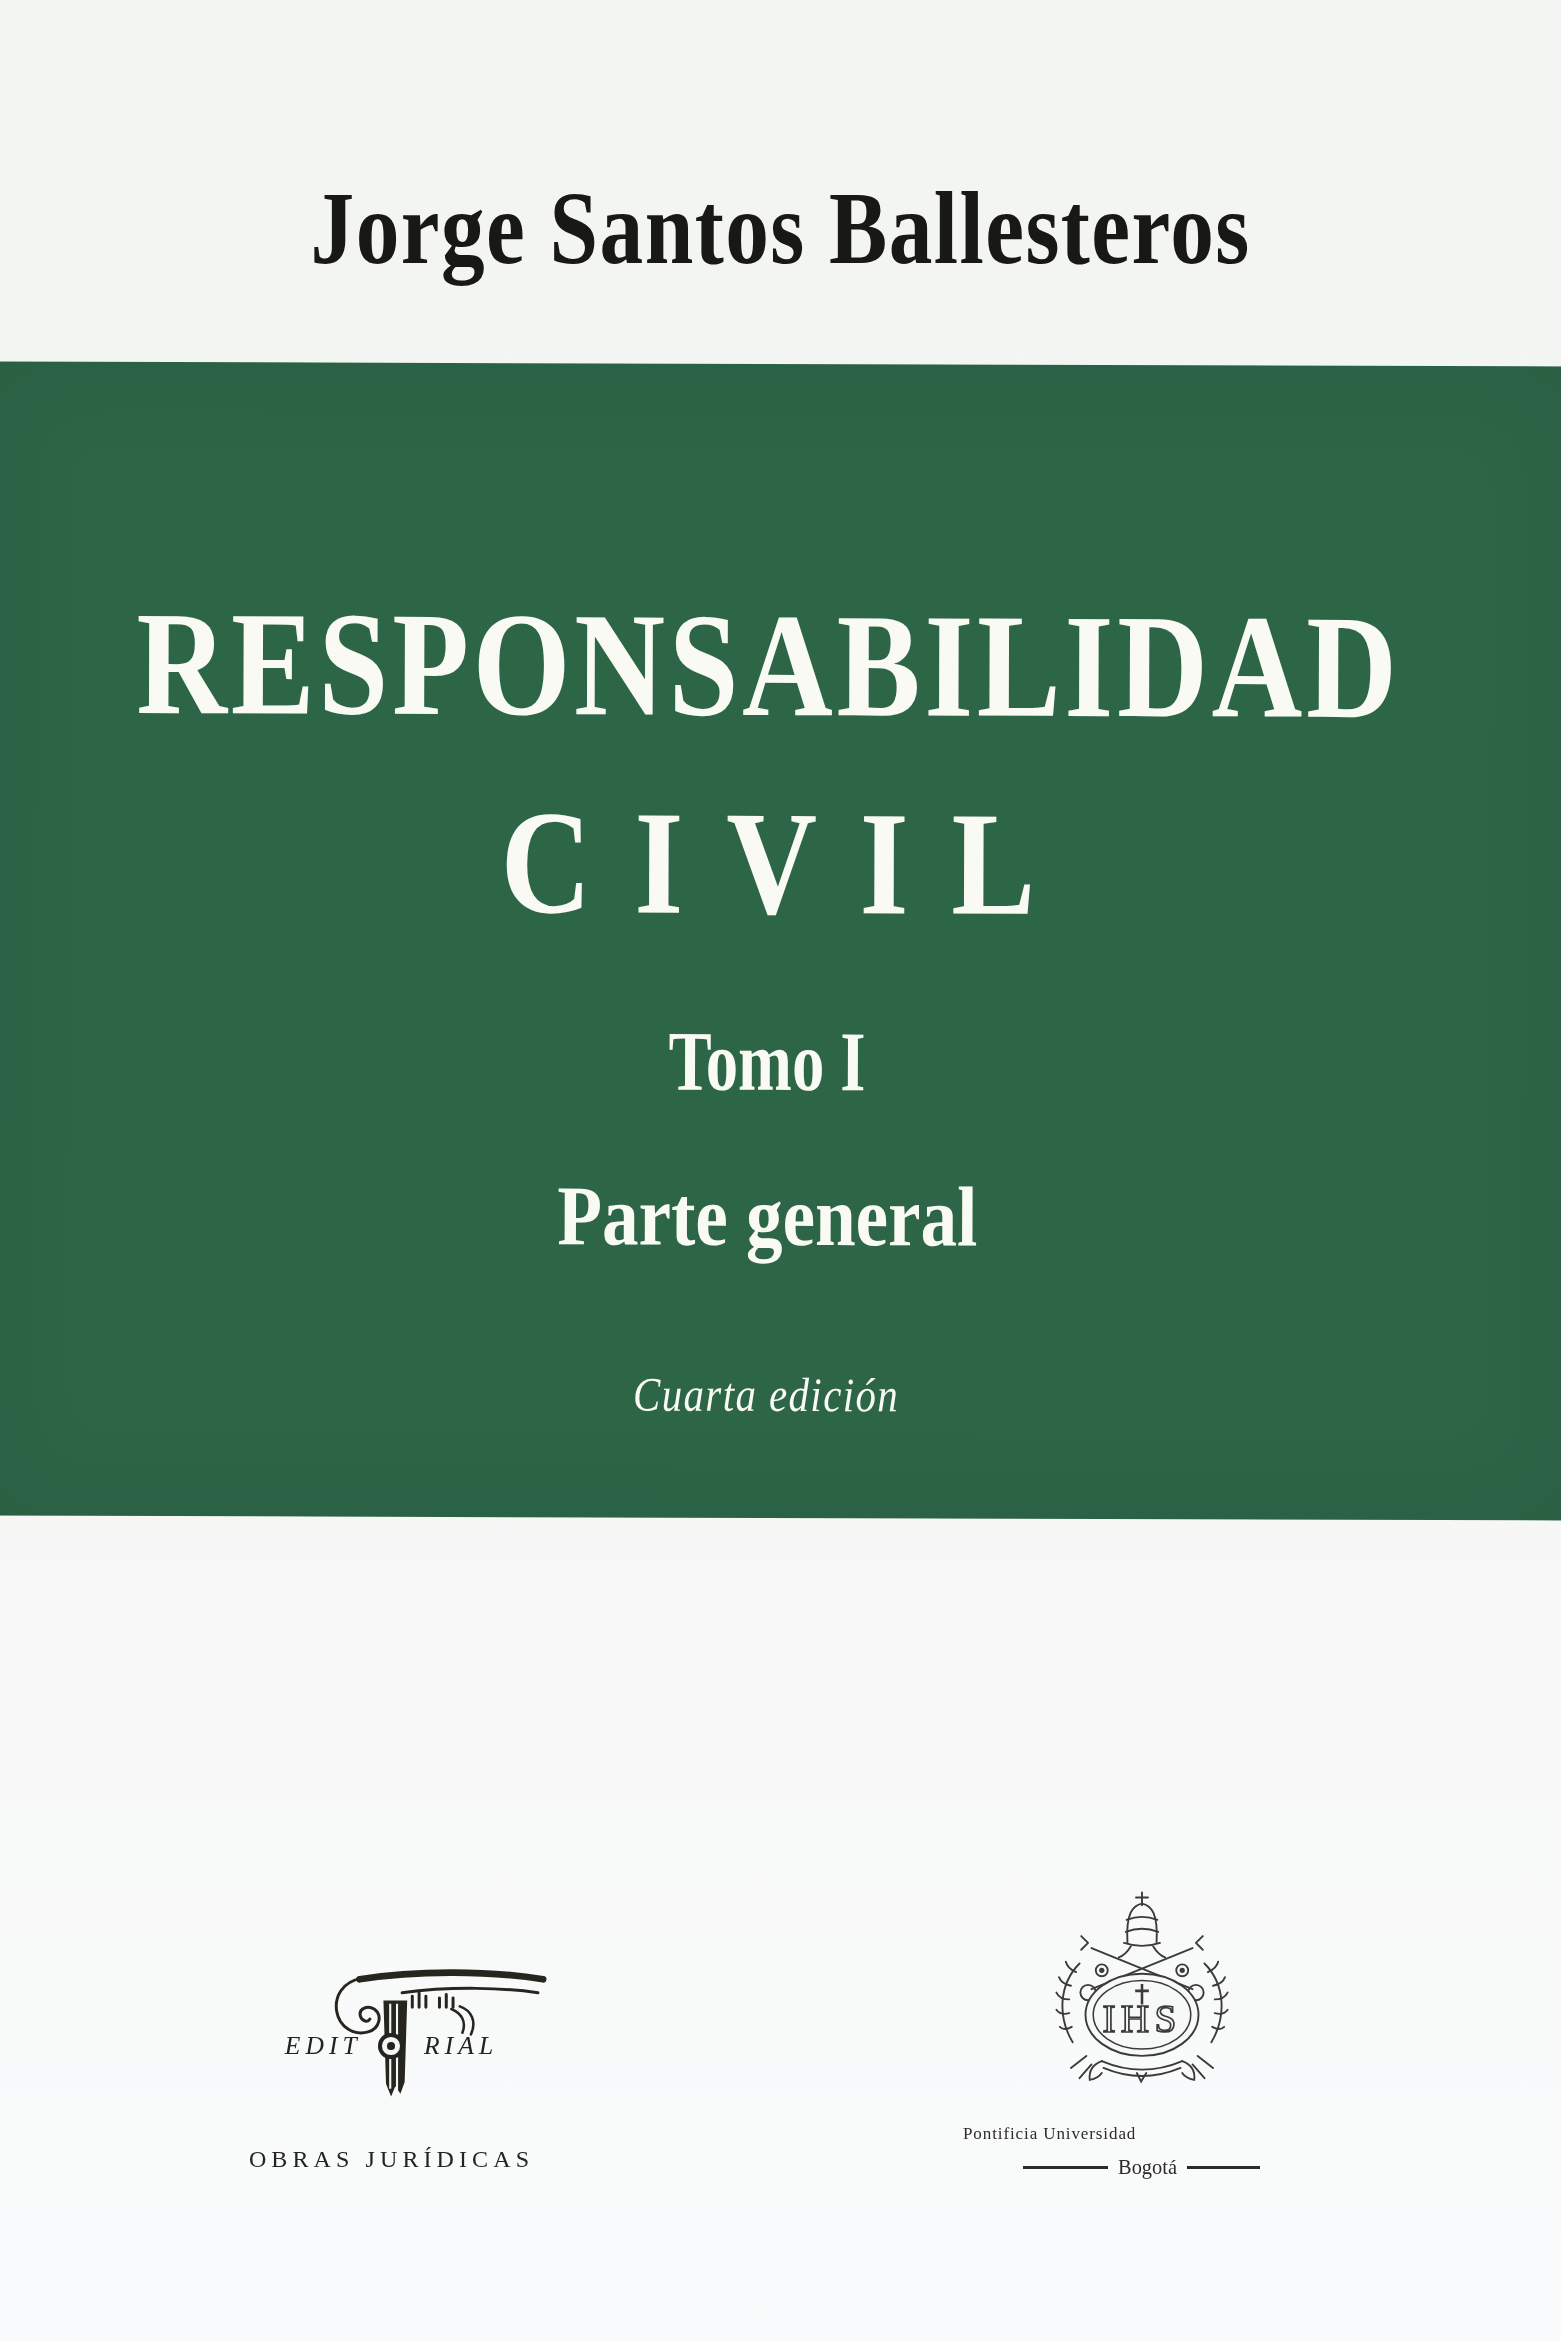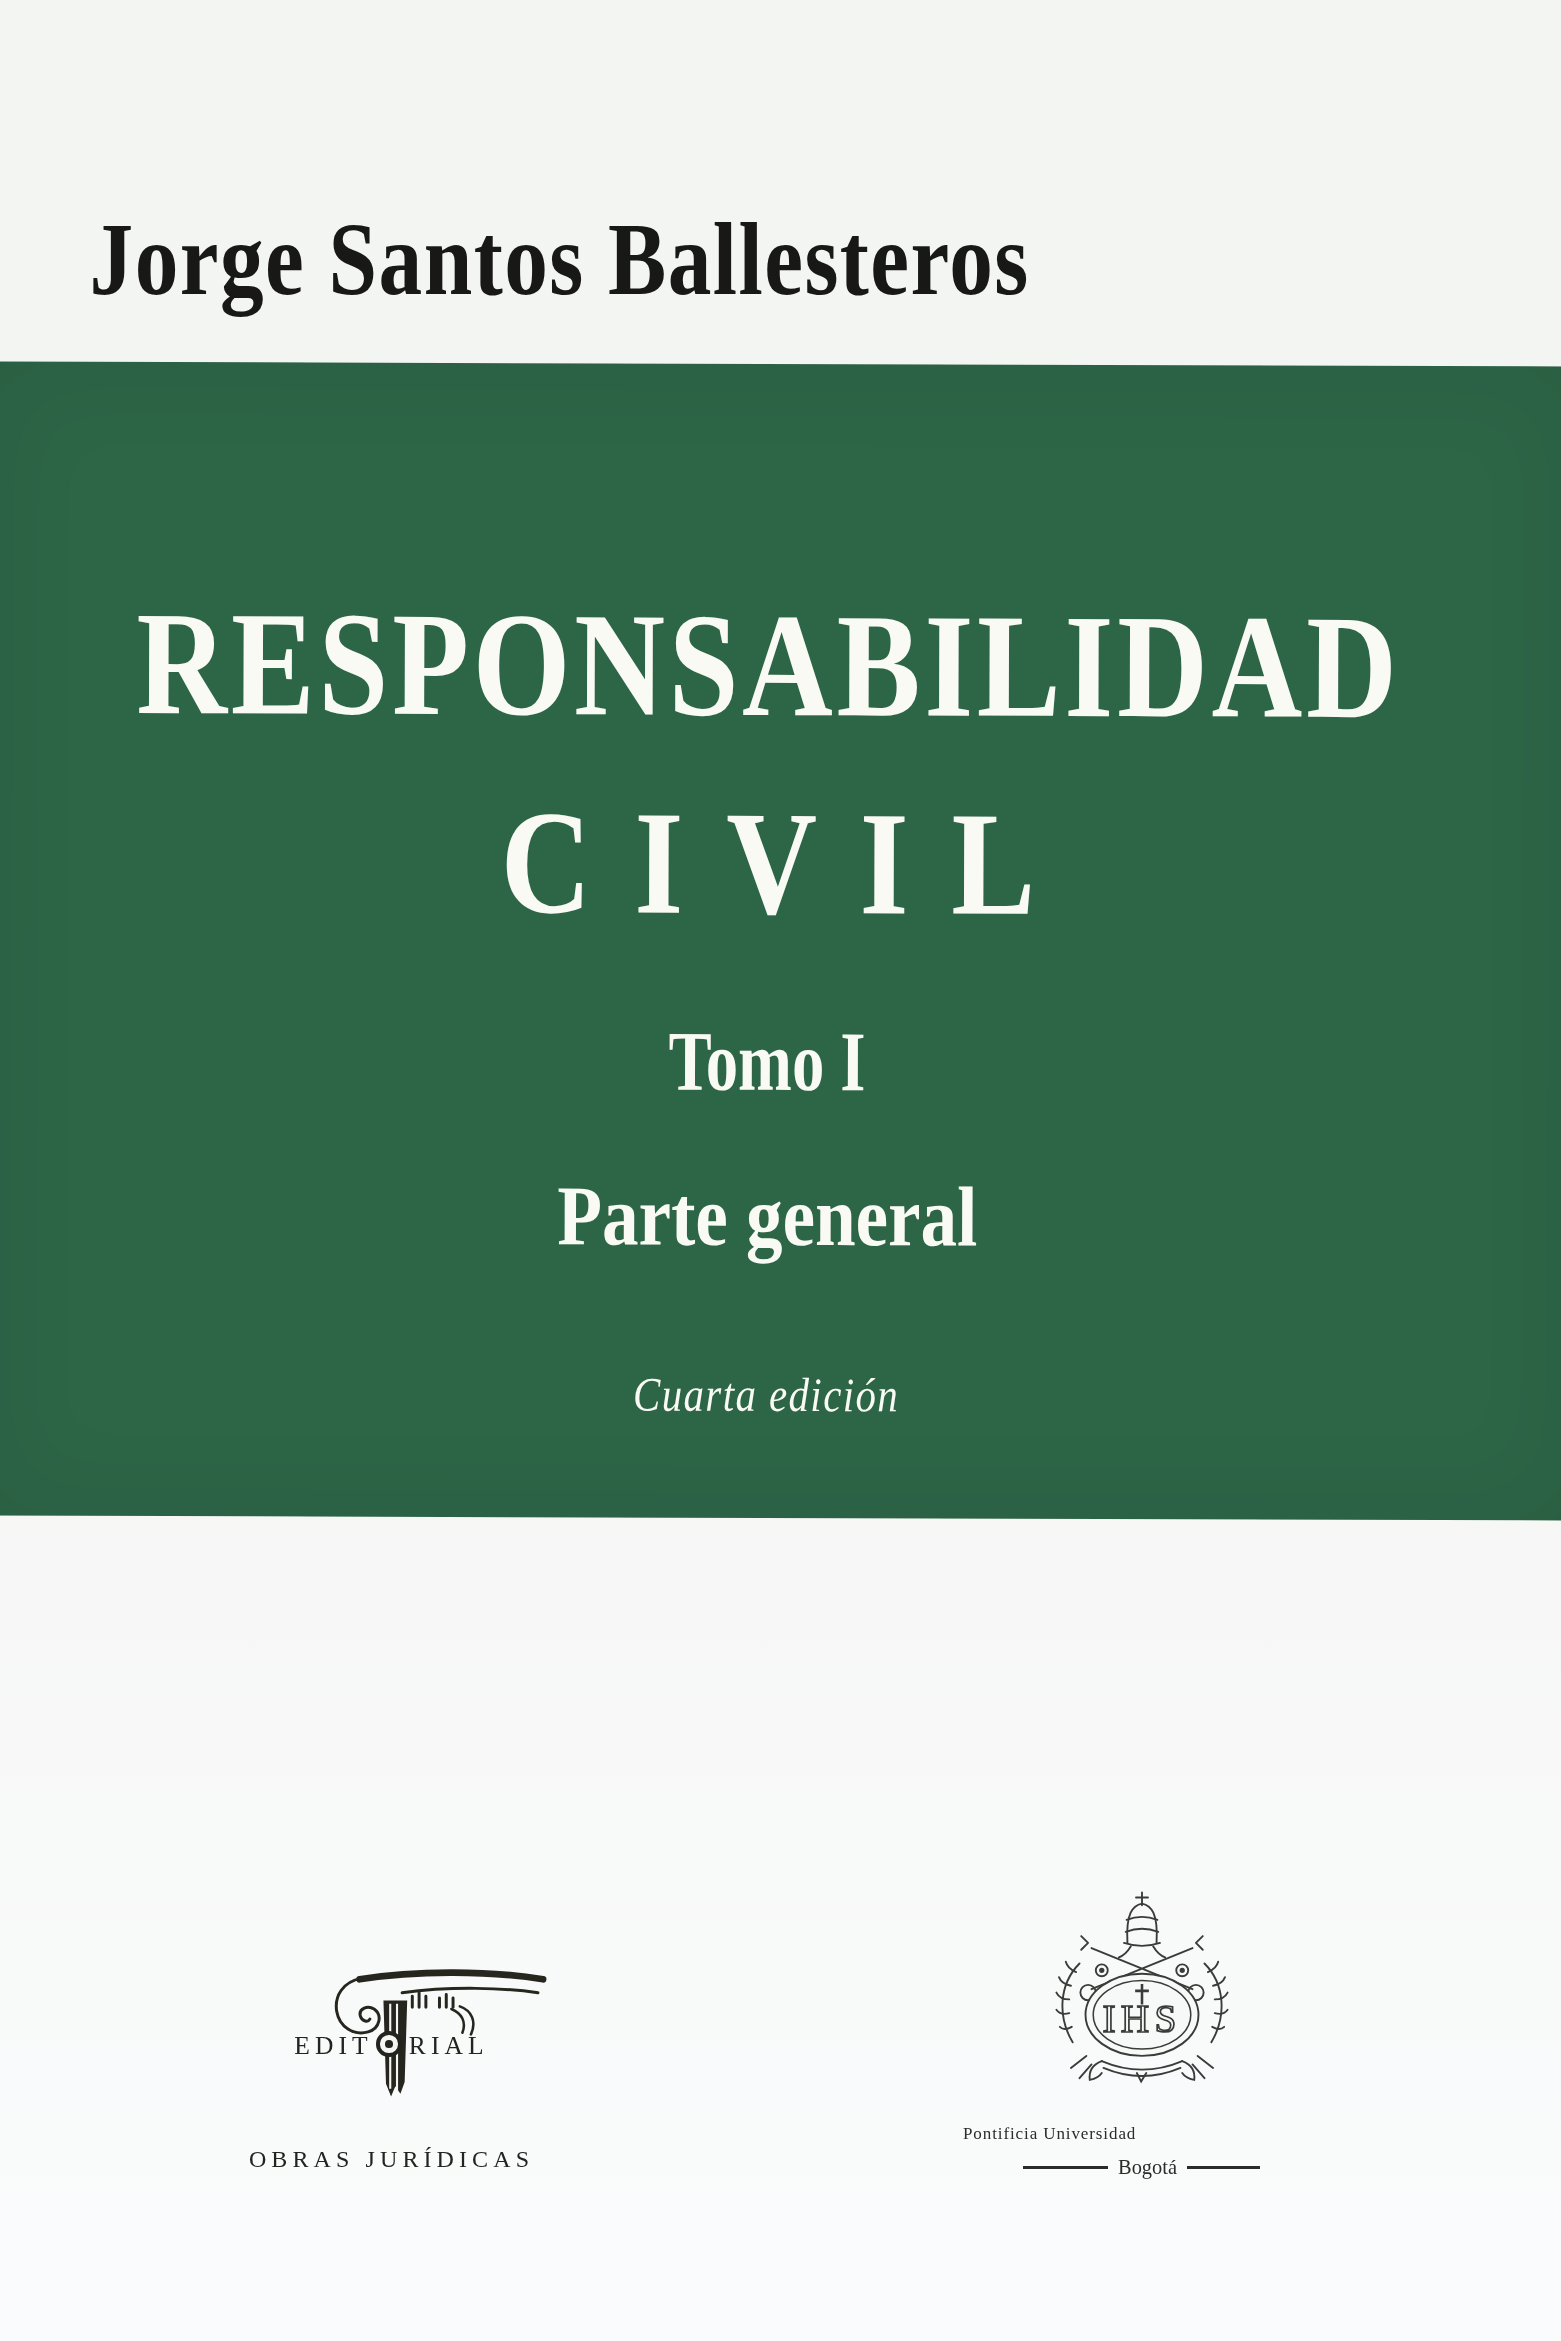--- a/index.html
+++ b/index.html
@@ -14,21 +14,21 @@
     position:relative;
     width:1561px;height:2342px;
     margin:0 auto;
     background:linear-gradient(180deg,#f3f5f2 0%,#f5f6f4 55%,#fafbfc 100%);
     overflow:hidden;
     font-family:"Liberation Serif", serif;
   }
   
   .author{
     position:absolute;top:168px;left:0;width:100%;
-    color:#181816;margin-top:31px;
+    text-align:center;color:#181816;
   }
   .author .inner{
     display:inline-block;
     font-size:104px;font-weight:700;letter-spacing:1.7px;
     transform:scaleX(.84);transform-origin:center;
     white-space:nowrap;
   }
   
   .band{
     position:absolute;top:364px;left:-13.6px;
@@ -54,22 +54,22 @@
   .edition{top:1007px;}
   .edition .inner{font-size:48px;font-style:italic;font-weight:400;letter-spacing:1.7px;transform:scaleX(.85);}
   
   .temis{
     position:absolute;left:230px;top:1966px;width:323px;height:204px;
     color:var(--ink);text-align:center;
   }
   .temis svg{position:absolute;left:94px;top:1.7px;width:225px;height:132px;z-index:1;}
   .temis-label{
     position:absolute;top:65px;left:0;width:100%;
-    display:flex;justify-content:center;align-items:flex-start;gap:7px;
-    font-size:25.5px;letter-spacing:5.1px;font-weight:400;z-index:3;
+    display:flex;justify-content:center;align-items:center;gap:20px;
+    font-size:25.5px;letter-spacing:5.1px;font-weight:400;z-index:3;font-style:italic;
   }
   .temis-label .part{white-space:nowrap;}
   .ring-o{
     width:25.5px;height:25.5px;border-radius:50%;
     border:4.3px solid var(--ink);background:var(--bg);
     display:flex;align-items:center;justify-content:center;
     margin-left:-3.4px;
   }
   .ring-o .dot{width:7.7px;height:7.7px;border-radius:50%;background:var(--ink);}
   .temis-name{

